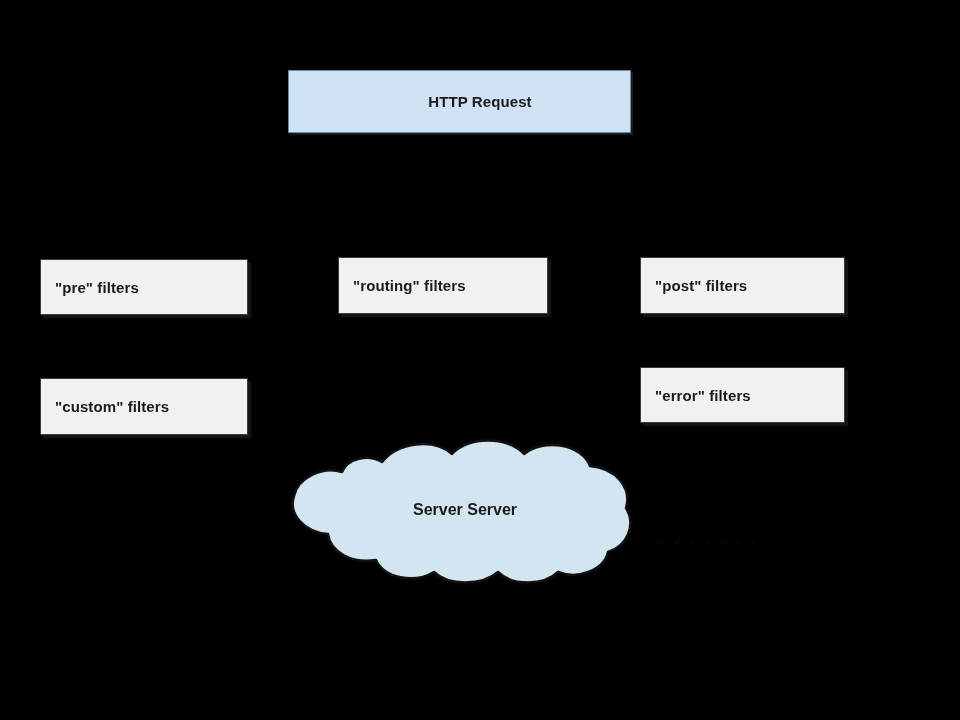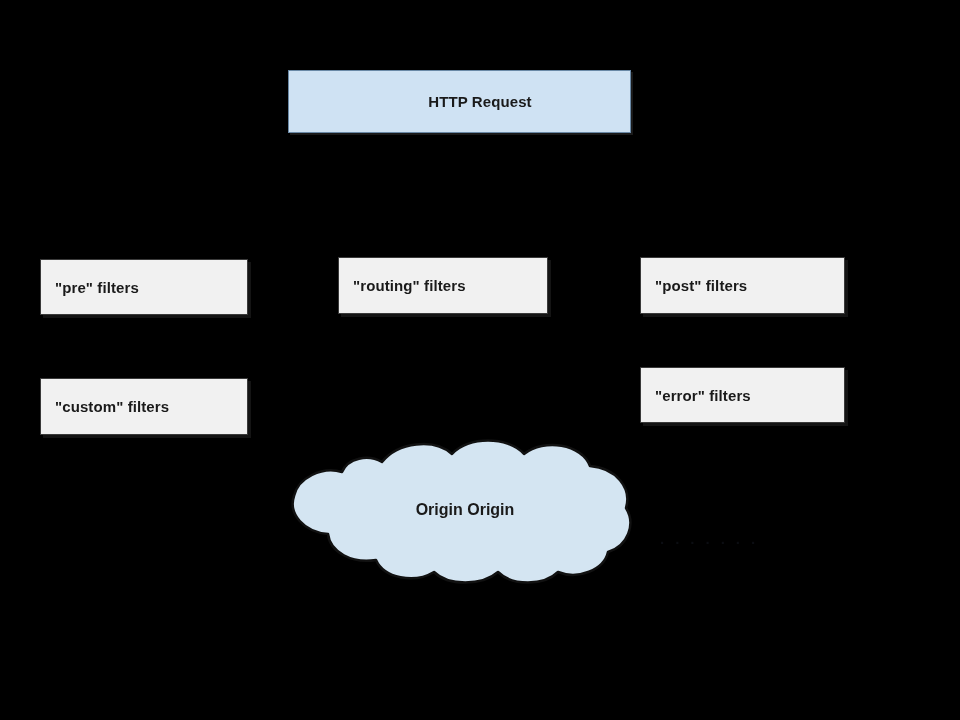--- a/index.html
+++ b/index.html
@@ -175,18 +175,18 @@
           C 318 134, 292 144, 272 136
           C 258 150, 226 150, 212 136
           C 196 150, 162 150, 148 136
           C 128 148, 98 142, 90 124
           C 66 128, 44 116, 42 98
           C 18 96, 2 78, 8 60
           C 12 42, 36 30, 56 36
           C 62 22, 82 18, 96 26
           Z" fill="#d4e5f2" stroke="#111111" stroke-width="2.5" stroke-linejoin="round"></path>
     </svg>
-    <div class="cloud-label">Origin Origin</div>
+    <div class="cloud-label">Server Server</div>
   </div>
 
   <div class="ghost-caption">· · · · · · ·</div>
 
 </div>
 
 </body></html>

